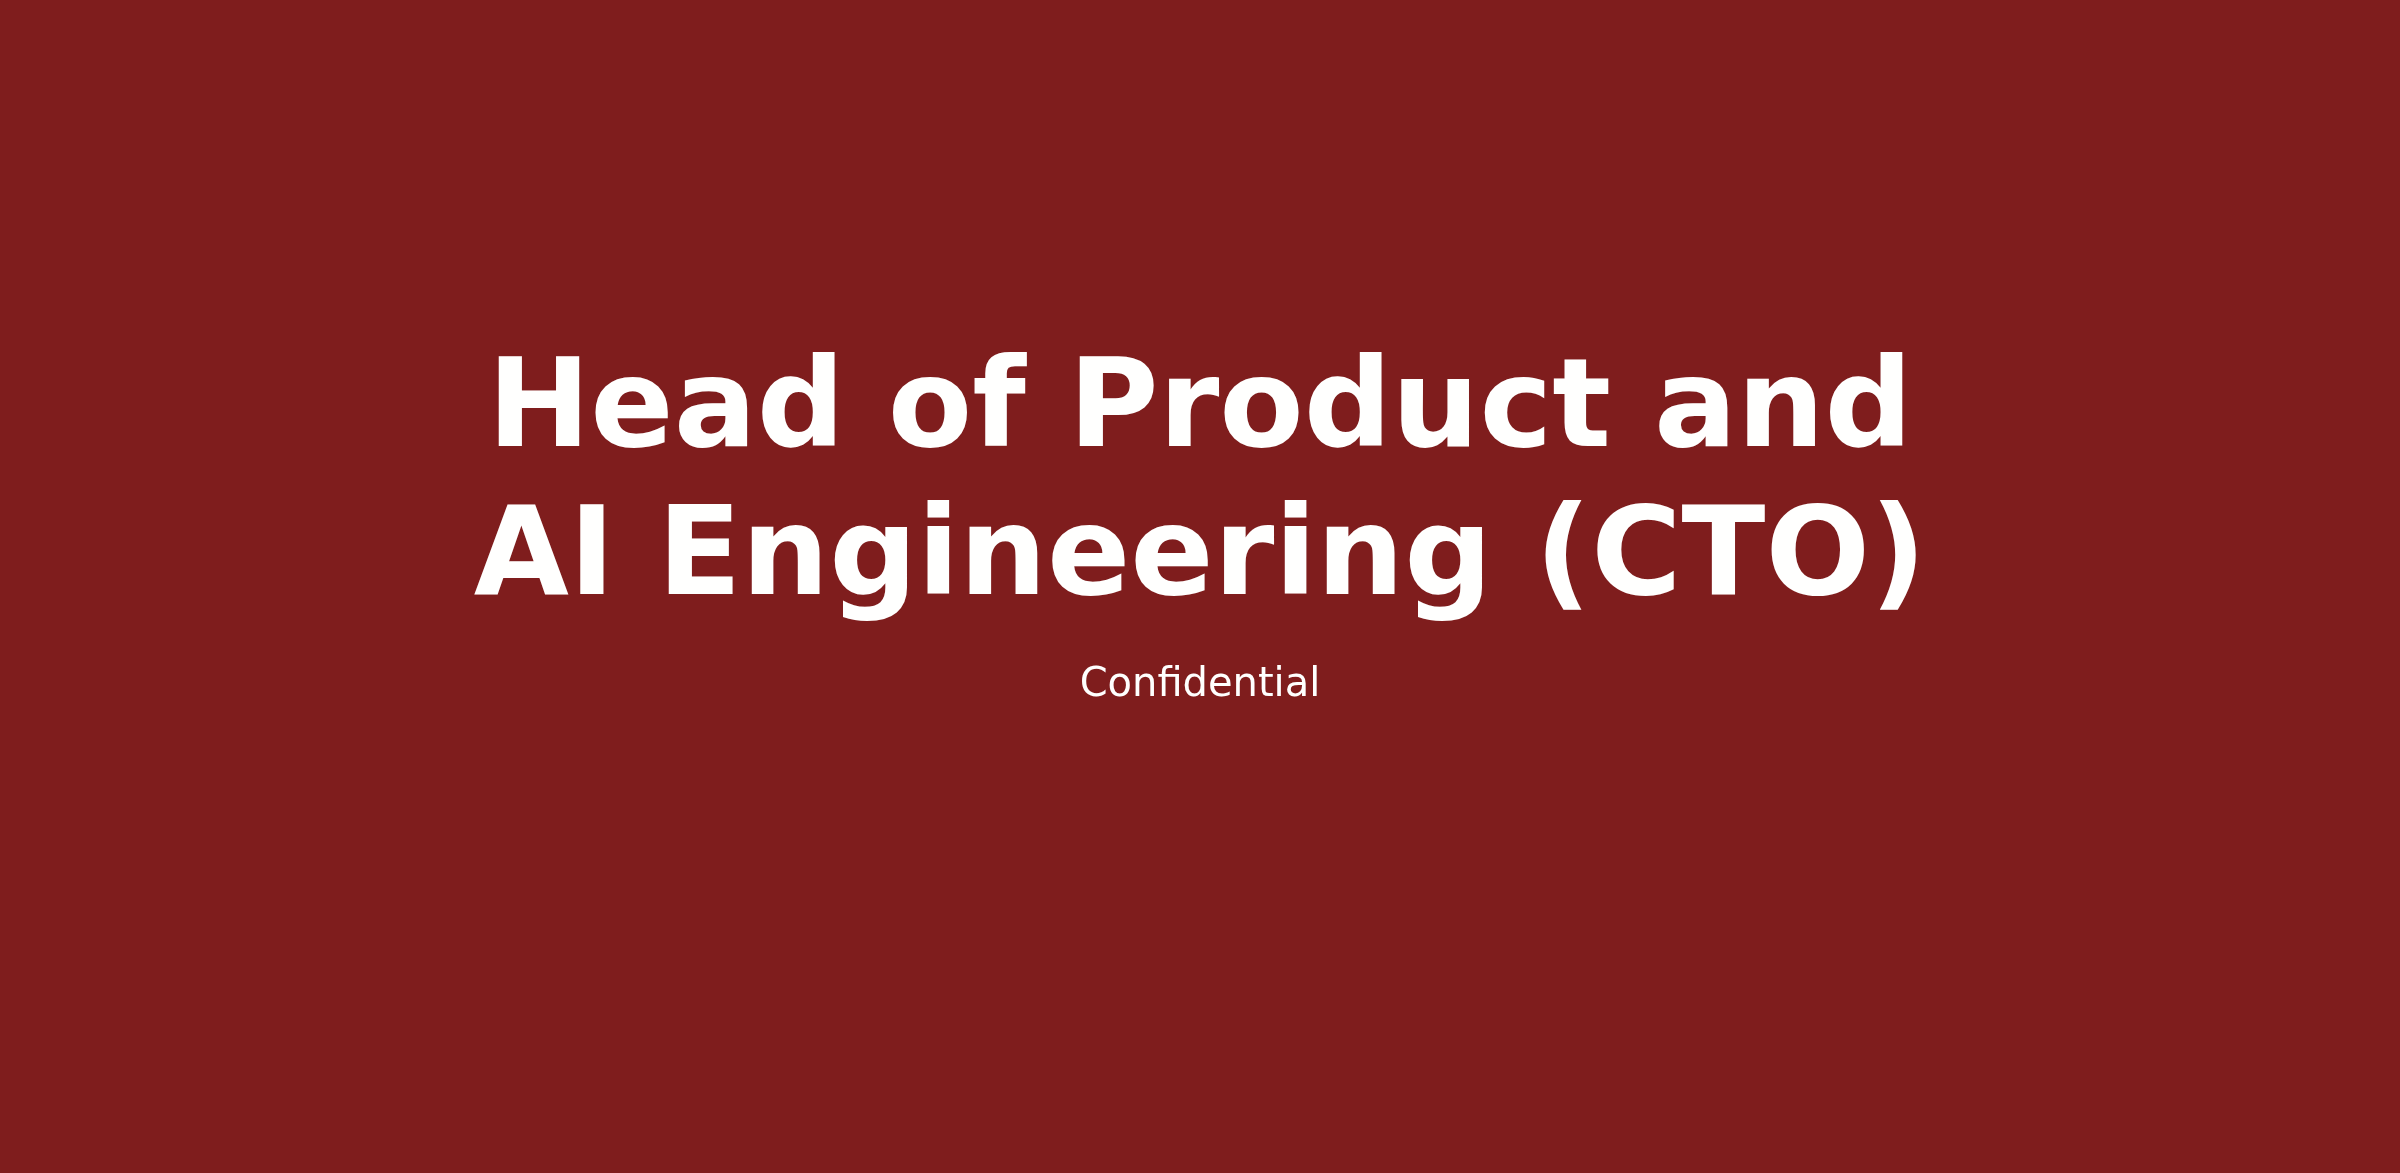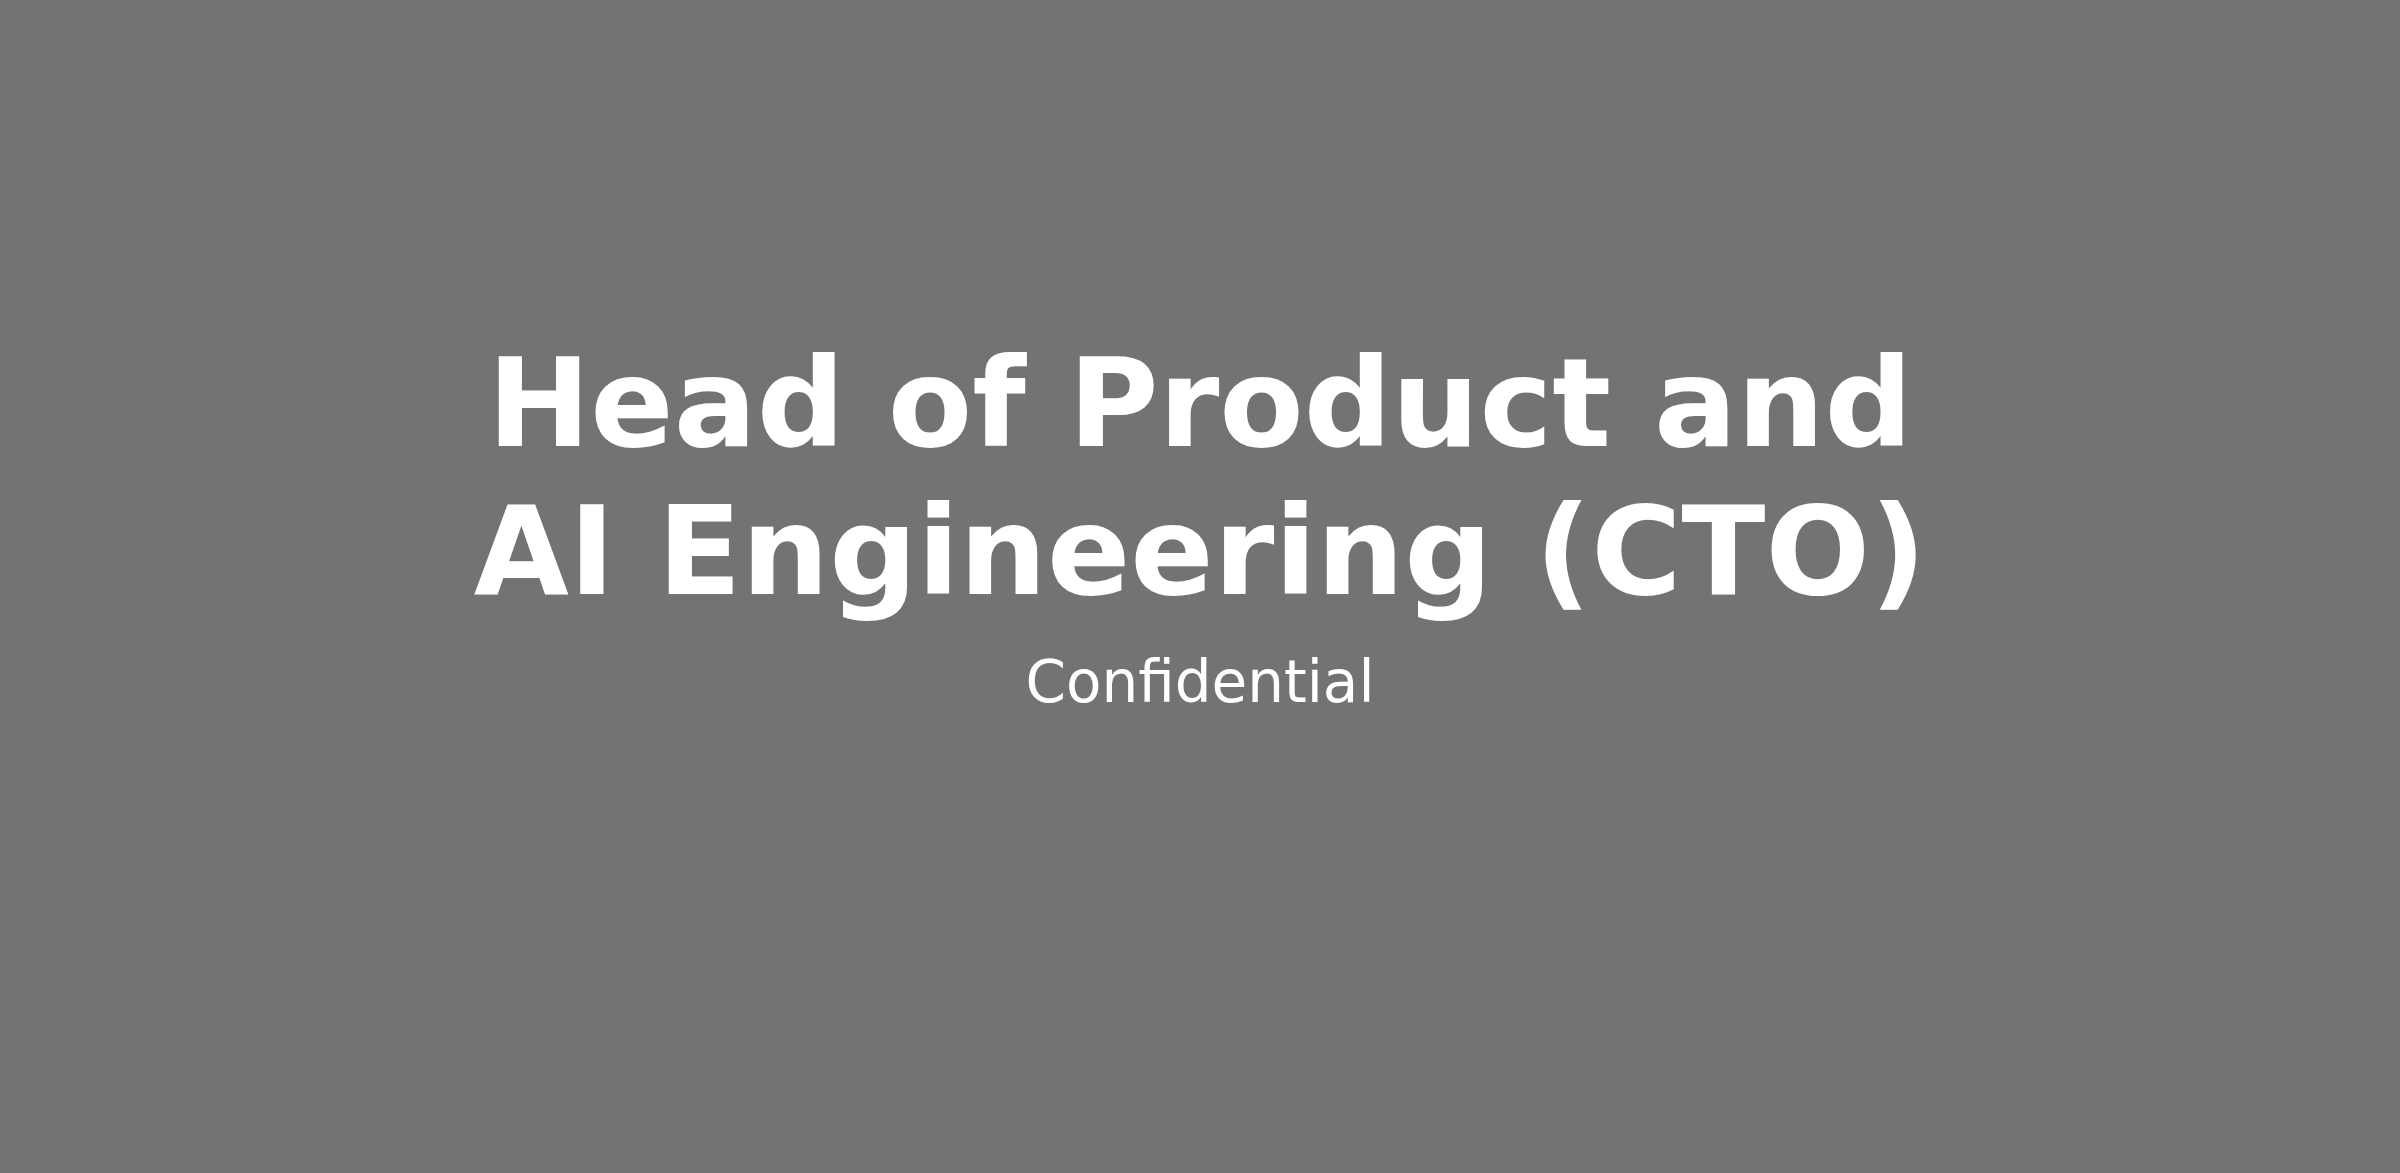--- a/index.html
+++ b/index.html
@@ -41,30 +41,30 @@
     letter-spacing: 0px;
     text-align: center;
     white-space: pre-line;
   }
   #slide-subtitle {
     margin: 0;
     padding: 0;
     margin-top: 18px;
     font-family: "DejaVu Sans", sans-serif;
     font-weight: normal;
-    font-size: 58px;
+    font-size: 40px;
     line-height: 76px;
     color: #FFFFFE;
     text-align: center;
   }
 </style>
 </head>
 <body>
 
-<div id="slide" style="background: #737373;">
+<div id="slide" style="background: #7f1d1d;">
 
   <div id="title-block">
 
     <h1 id="slide-title" style="color: rgb(255, 255, 254); max-width: 1600px; margin-left: auto; margin-right: auto;">Head of Product and AI Engineering (CTO)</h1>
 
     <p id="slide-subtitle" style="color: rgb(255, 255, 254);">Confidential</p>
 
   </div>
 
 </div>

